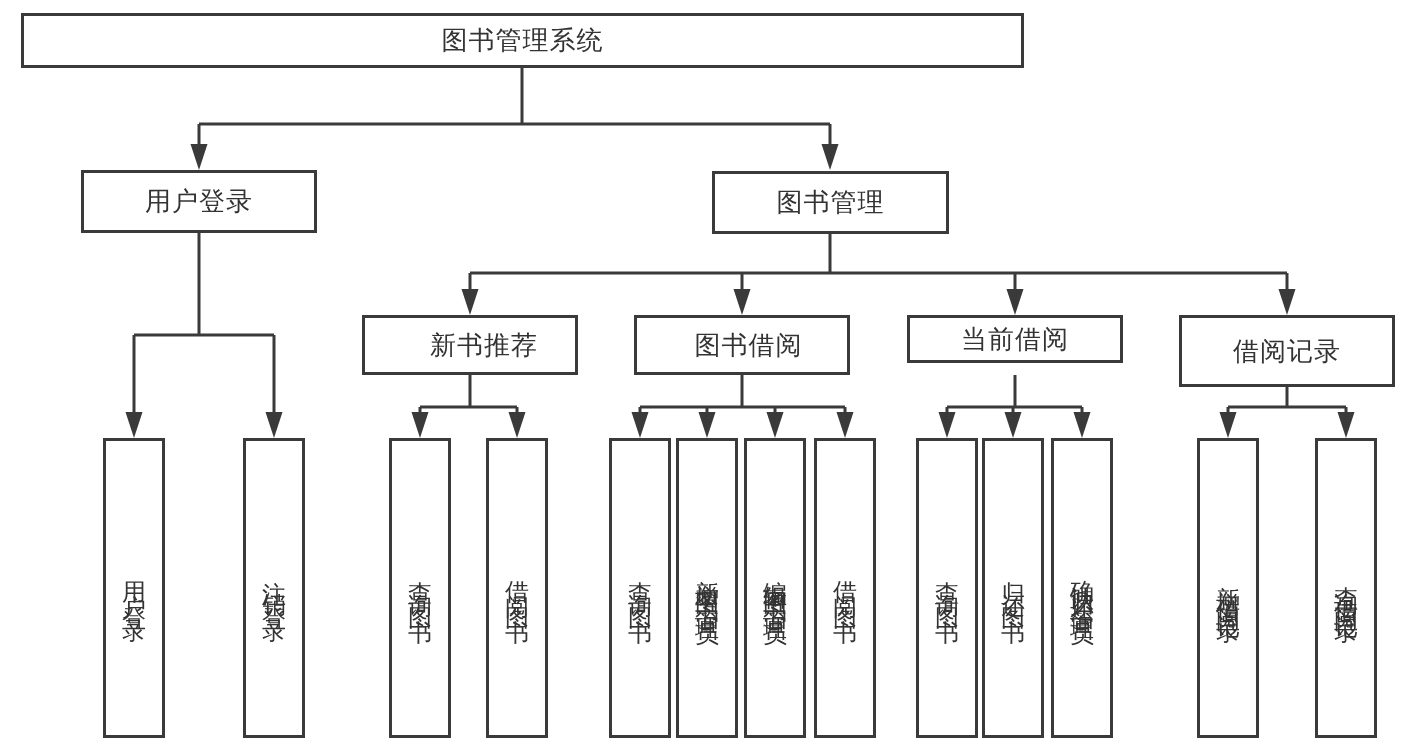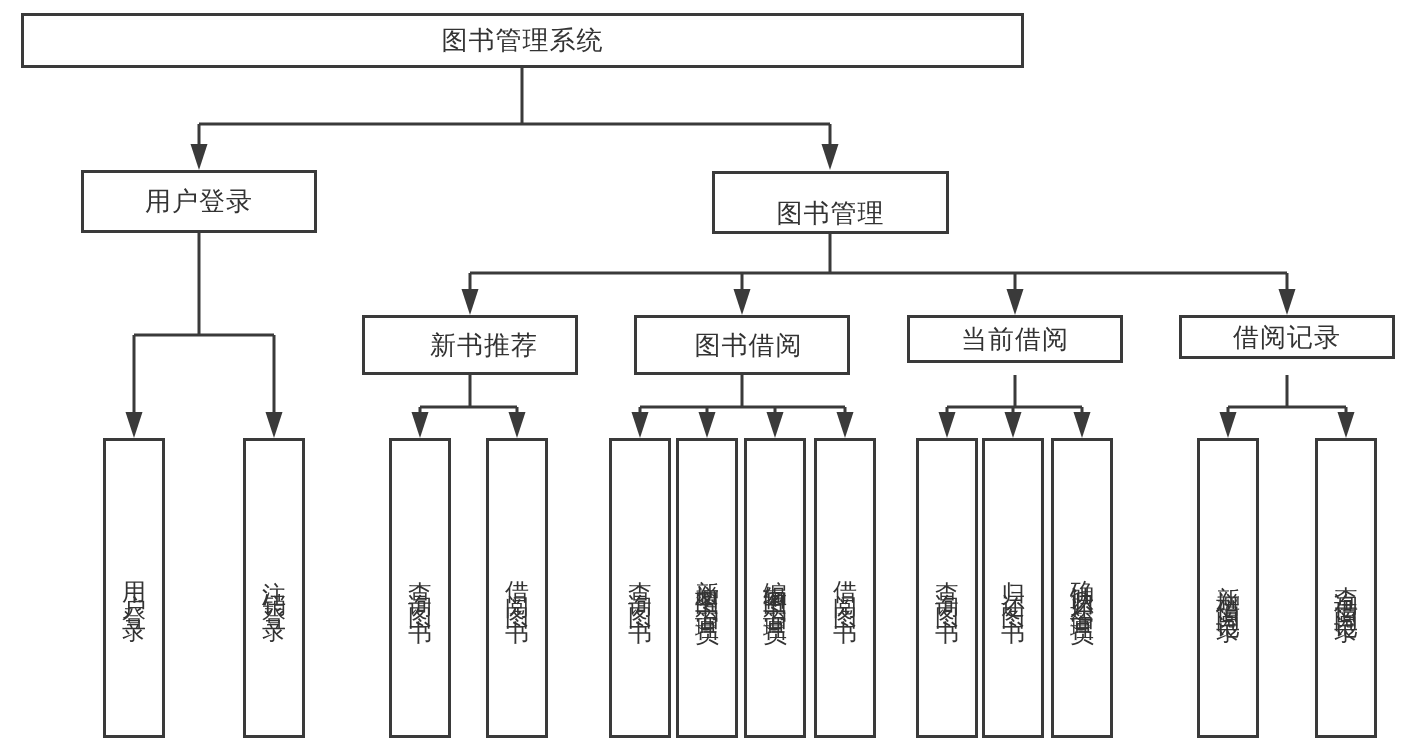--- a/index.html
+++ b/index.html
@@ -106,34 +106,34 @@
     </g>
   </svg>
 
   <div class="node" style="left:21px;top:13px;width:1003px;height:55px;align-items:center;">
     <span>图书管理系统</span>
   </div>
 
   <div class="node" style="left:81px;top:170px;width:236px;height:63px;">
     <span>用户登录</span>
   </div>
-  <div class="node" style="left:712px;top:171px;width:237px;height:63px;align-items:flex-end;">
+  <div class="node" style="left:712px;top:171px;width:237px;height:63px;">
     <span>图书管理</span>
   </div>
 
   <div class="node" style="left:362px;top:315px;width:216px;height:60px;padding-left:28px;">
     <span>新书推荐</span>
   </div>
   <div class="node" style="left:634px;top:315px;width:216px;height:60px;padding-left:13px;">
     <span>图书借阅</span>
   </div>
   <div class="node" style="left:907px;top:315px;width:216px;height:48px;">
     <span>当前借阅</span>
   </div>
-  <div class="node" style="left:1179px;top:315px;width:216px;height:44px;">
+  <div class="node" style="left:1179px;top:315px;width:216px;height:72px;">
     <span>借阅记录</span>
   </div>
 
   <div class="leaf" style="left:103px;">
     <span class="vtext sp-wide">用户登录</span>
   </div>
   <div class="leaf" style="left:243px;">
     <span class="vtext sp-wide">注销登录</span>
   </div>
 

